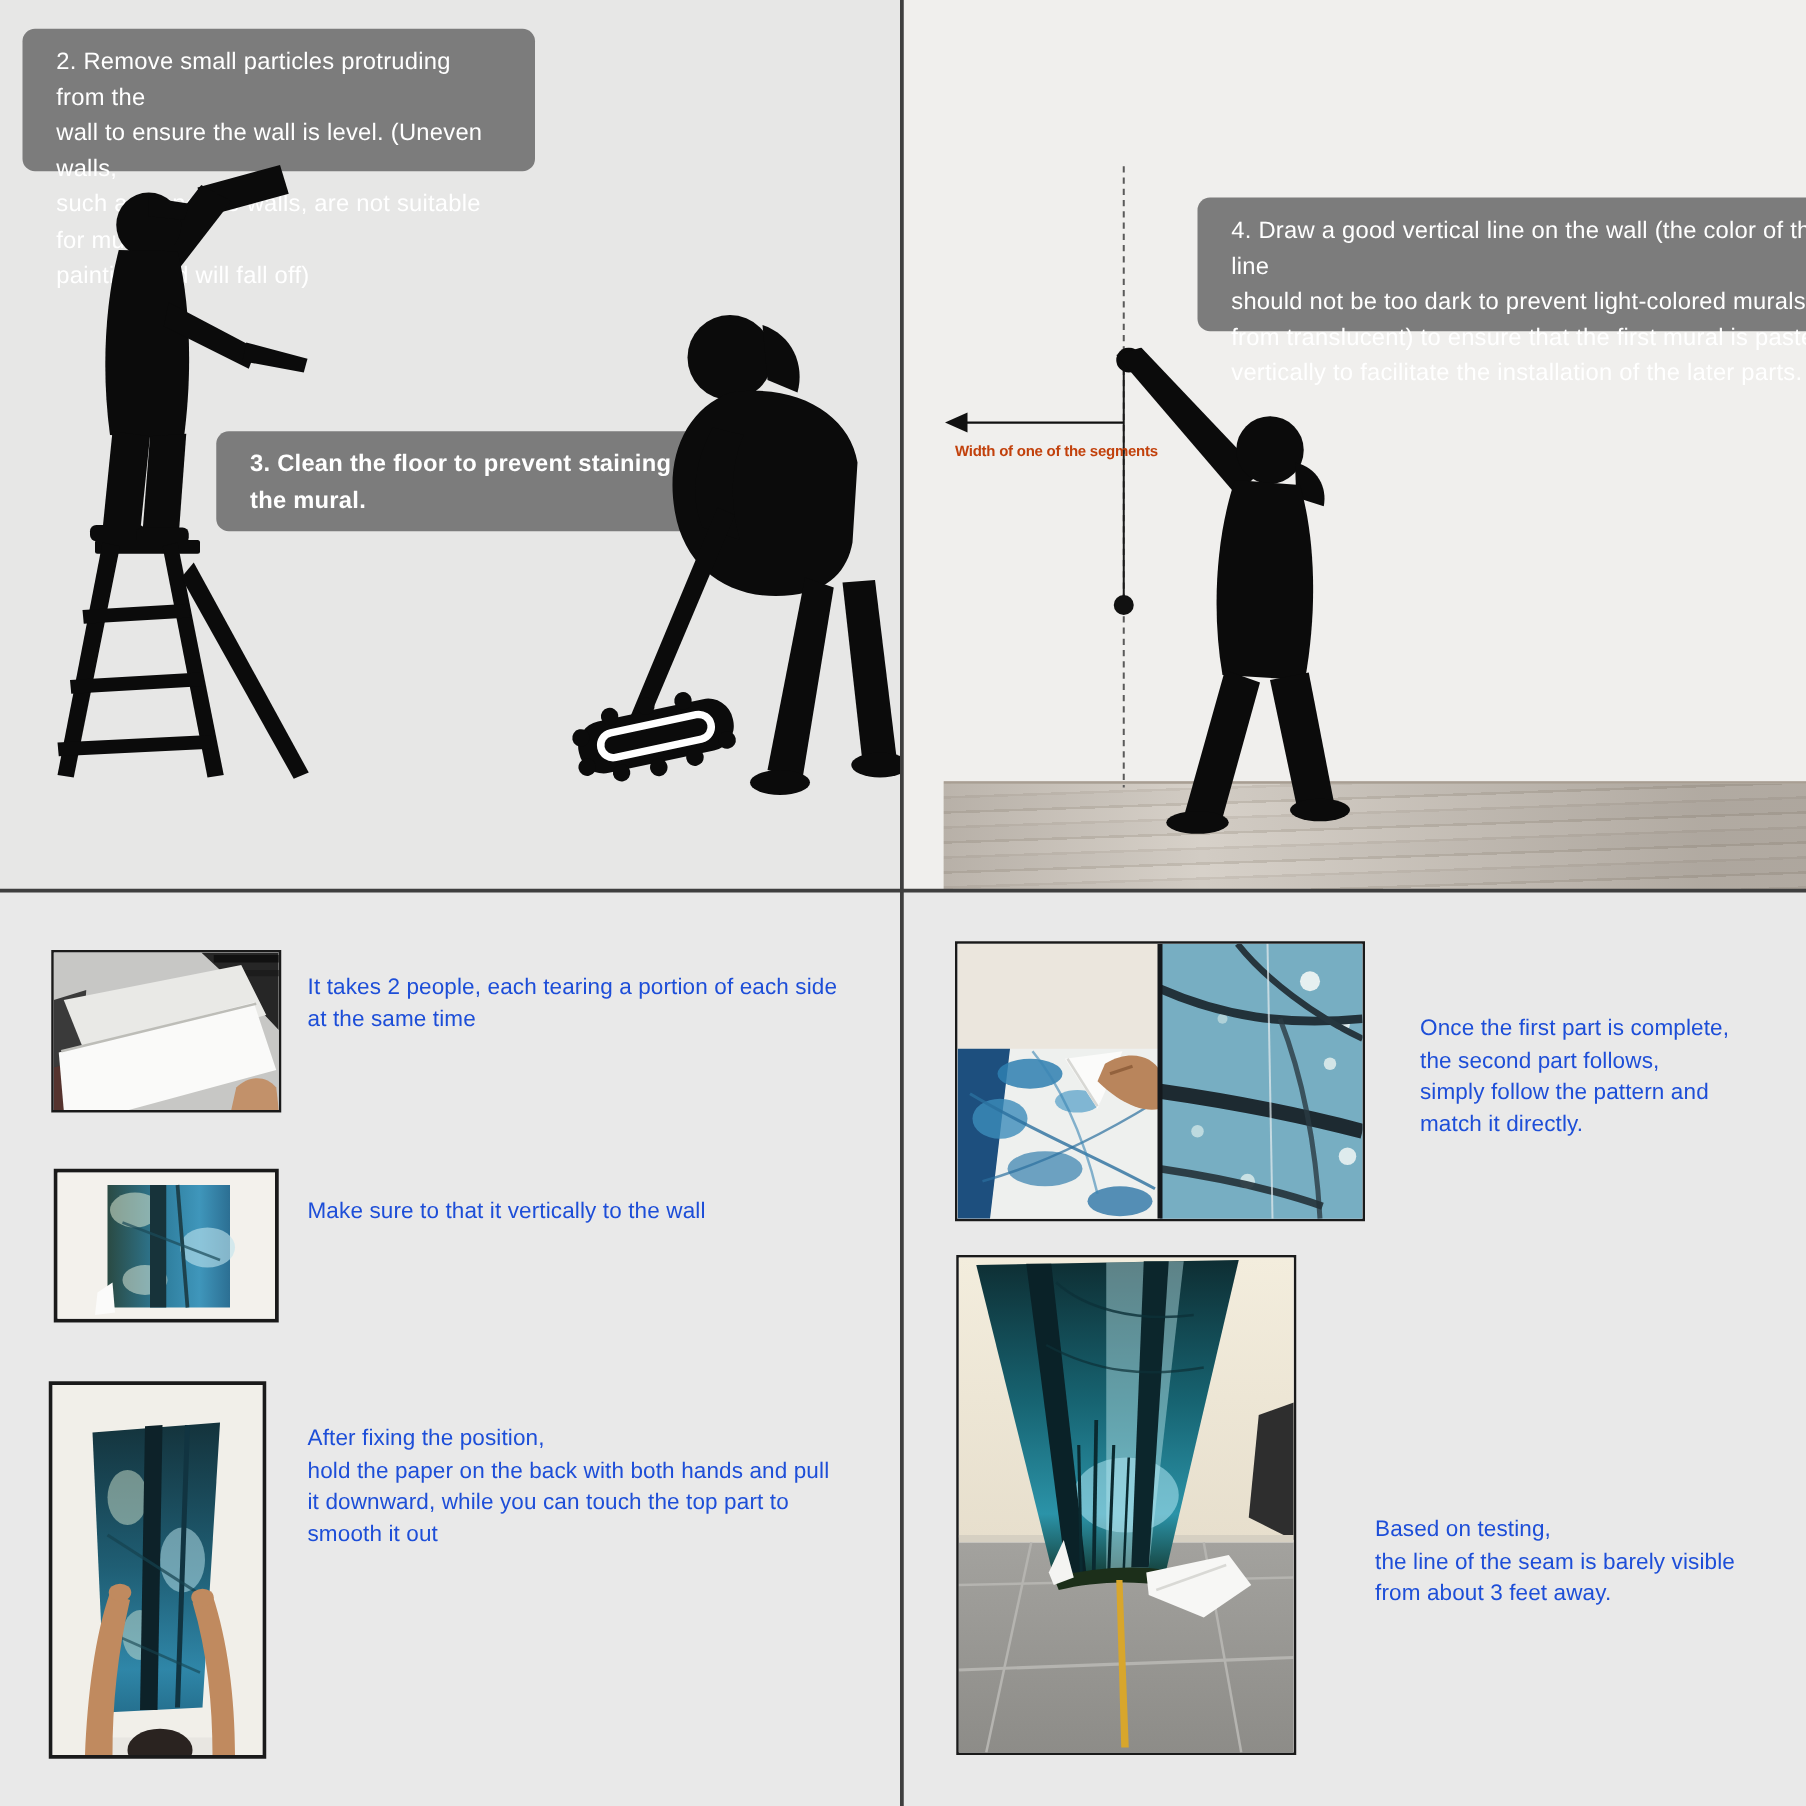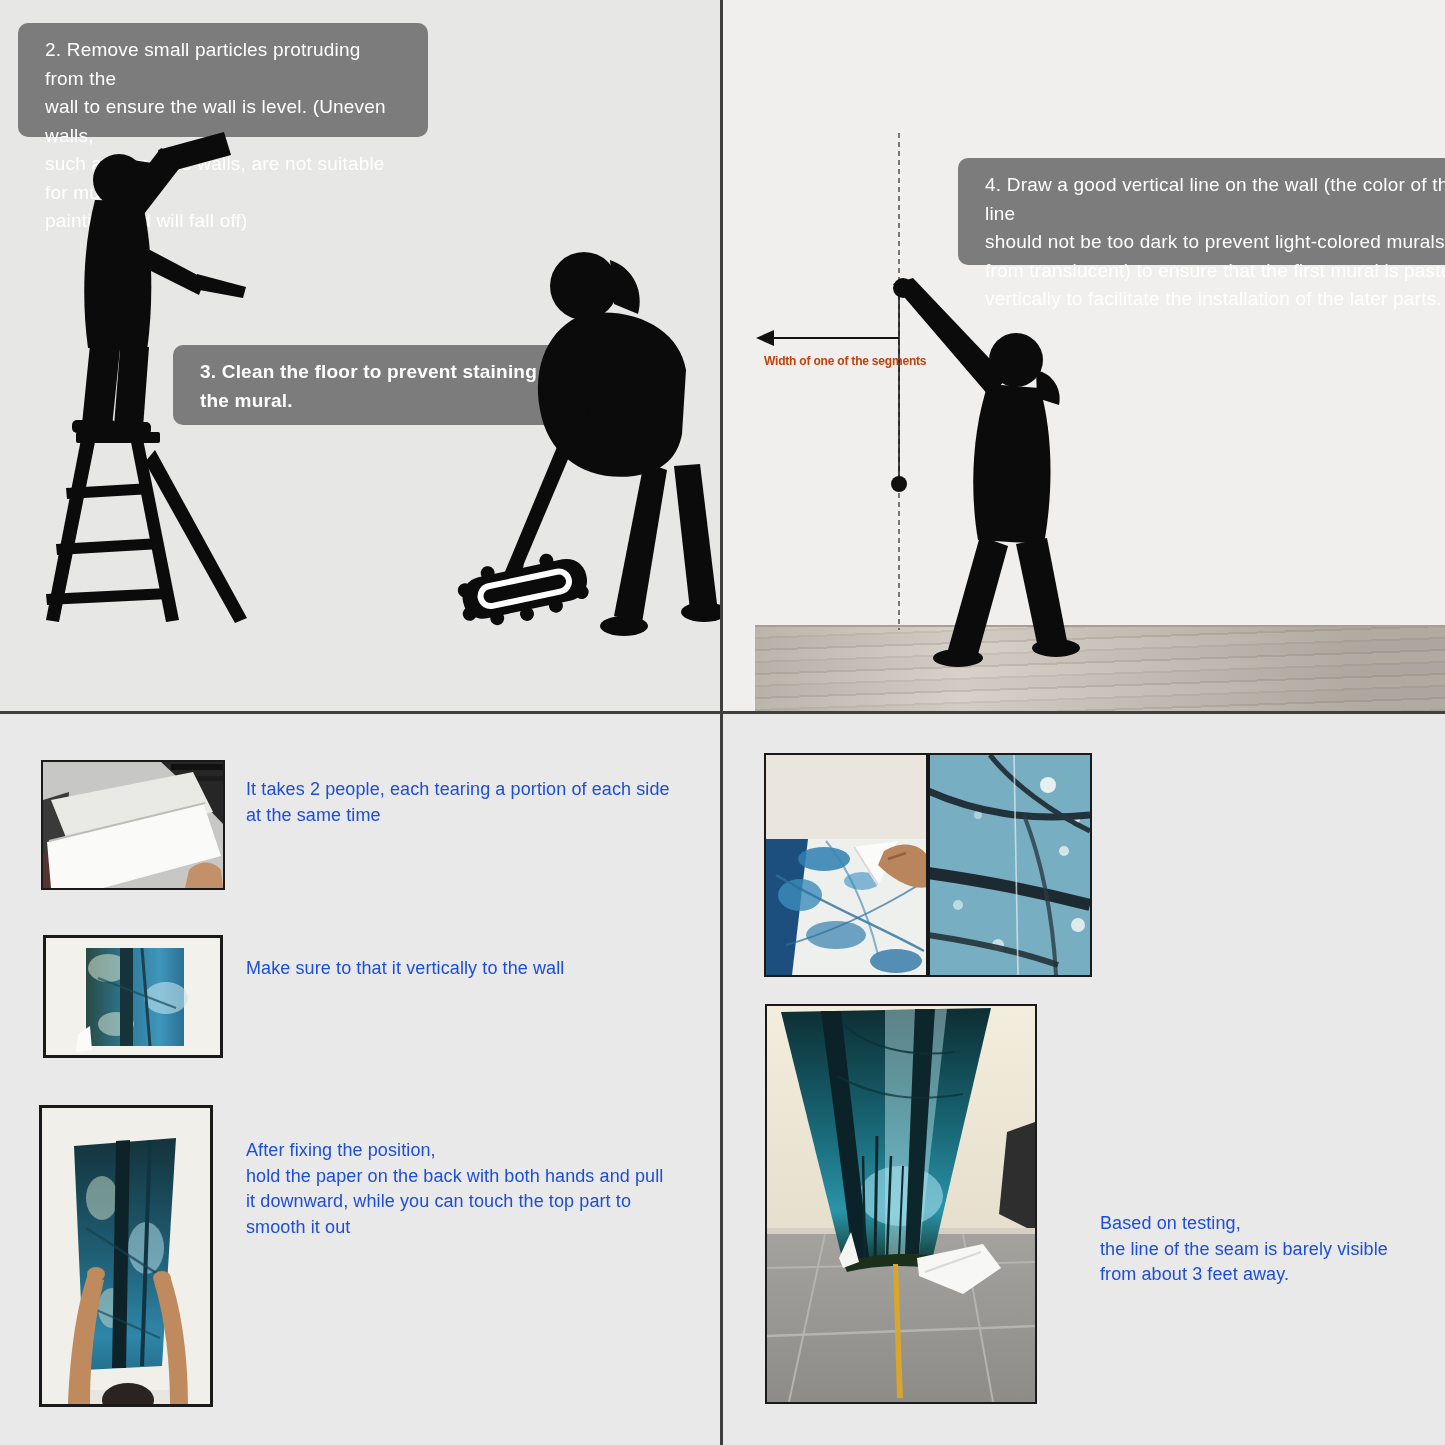--- a/index.html
+++ b/index.html
@@ -260,20 +260,24 @@
           <path d="M0,36 C50,58 100,66 162,60" stroke="#22323a" stroke-width="7" fill="none"></path>
           <path d="M0,118 C56,126 116,138 162,150" stroke="#1d2a31" stroke-width="12" fill="none"></path>
           <path d="M62,0 C84,28 124,58 162,76" stroke="#26363e" stroke-width="5" fill="none"></path>
           <path d="M96,60 C110,96 124,150 128,220" stroke="#2a3b43" stroke-width="4" fill="none" opacity="0.8"></path>
           <path d="M0,180 C40,186 90,196 130,210" stroke="#233239" stroke-width="6" fill="none" opacity="0.9"></path>
           <line x1="86" y1="0" x2="90" y2="220" stroke="#dfe9ec" stroke-width="1.6" opacity="0.75"></line>
         </g>
         <rect x="160" y="0" width="4" height="220" fill="#14181c"></rect>
       </svg>
     </div>
+    <div class="caption" style="left:414px;top:95px;">Once the first part is complete,
+the second part follows,
+simply follow the pattern and
+match it directly.</div>
 
     <div class="photo" style="left:43px;top:289px;width:272px;height:400px;">
       <svg viewBox="0 0 268 396" preserveAspectRatio="none">
         <defs>
           <linearGradient id="wallg" x1="0" y1="0" x2="0" y2="1">
             <stop offset="0" stop-color="#f3eddd"></stop>
               <stop offset="1" stop-color="#e7dfcd"></stop>
           </linearGradient>
           <linearGradient id="forest" x1="0" y1="0" x2="0" y2="1">
             <stop offset="0" stop-color="#0e2e33"></stop>

